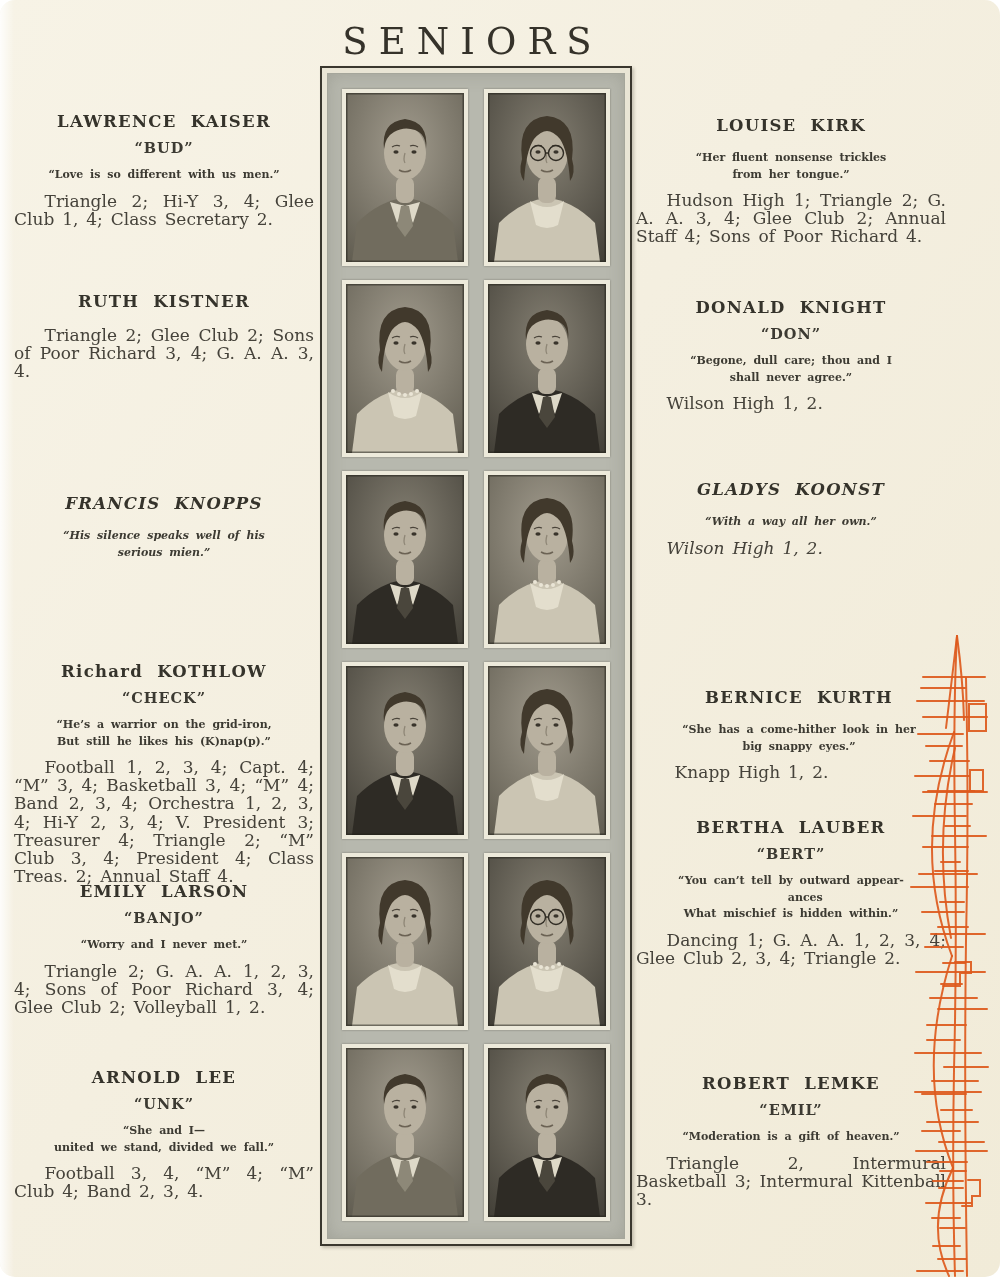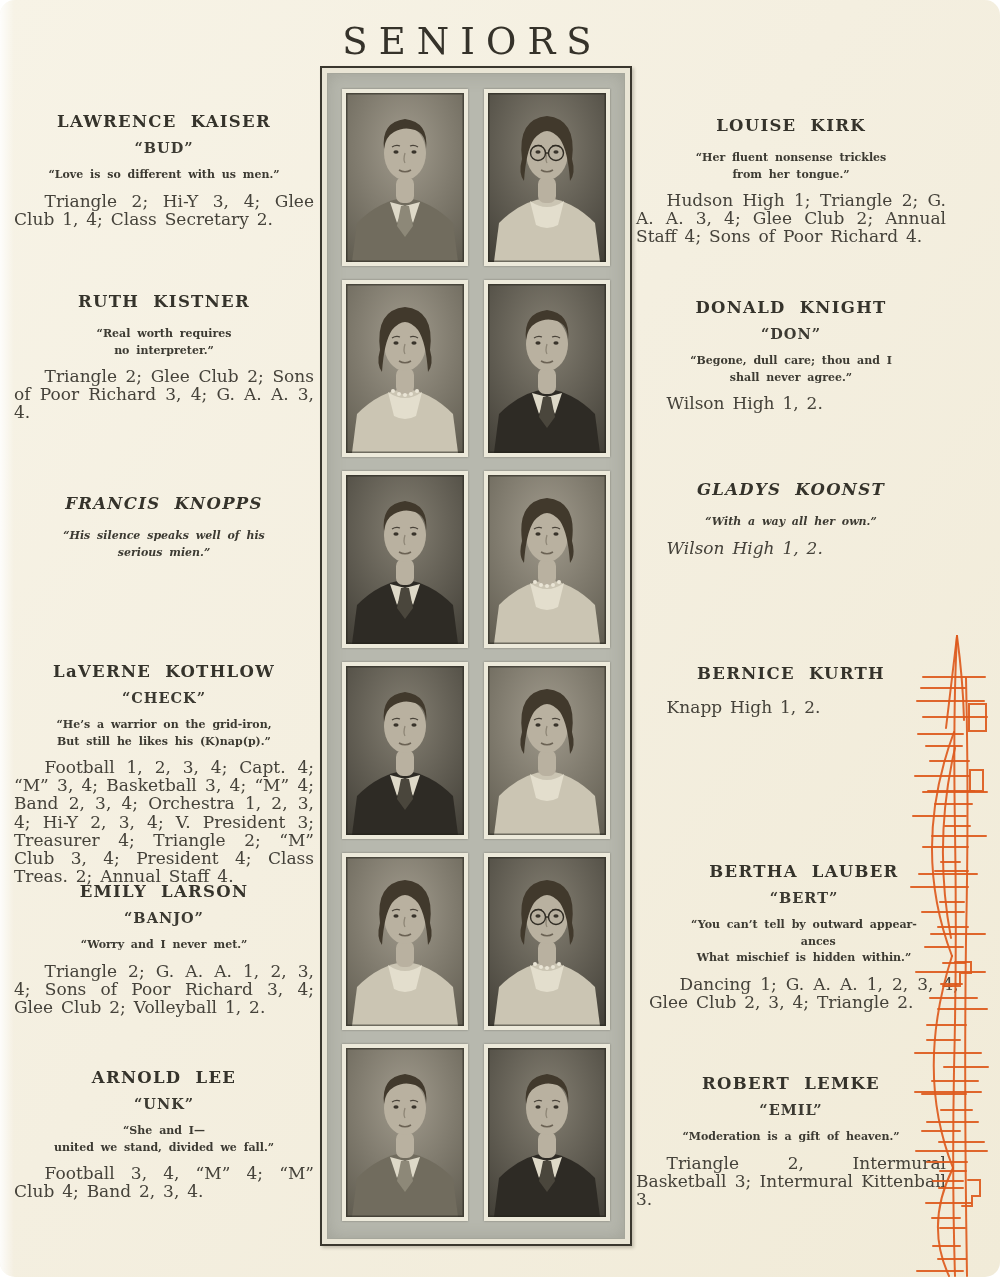--- a/index.html
+++ b/index.html
@@ -383,35 +383,31 @@
       <div class="entry" style="top: 112px;">
         <div class="s-name">LAWRENCE KAISER</div>
         <div class="s-nick">“BUD”</div>
         <div class="s-quote">
           <div>“Love is so different with us men.”</div>
         </div>
         <div class="s-acts">Triangle 2; Hi-Y 3, 4; Glee Club 1, 4; Class Secretary 2.</div>
       </div>
       <div class="entry" style="top: 292px;">
         <div class="s-name no-nick">RUTH KISTNER</div>
-        <div class="s-quote">
-          <div>“Real worth requires</div>
-          <div>no interpreter.”</div>
-        </div>
         <div class="s-acts">Triangle 2; Glee Club 2; Sons of Poor Richard 3, 4; G. A. A. 3, 4.</div>
       </div>
       <div class="entry" style="top: 494px; font-style: italic;">
         <div class="s-name no-nick">FRANCIS KNOPPS</div>
         <div class="s-quote">
           <div>“His silence speaks well of his</div>
           <div>serious mien.”</div>
         </div>
       </div>
       <div class="entry" style="top: 662px;">
-        <div class="s-name">LaVERNE KOTHLOW</div>
+        <div class="s-name">Richard KOTHLOW</div>
         <div class="s-nick">“CHECK”</div>
         <div class="s-quote">
           <div>“He’s a warrior on the grid-iron,</div>
           <div>But still he likes his (K)nap(p).”</div>
         </div>
         <div class="s-acts">Football 1, 2, 3, 4; Capt. 4; “M” 3, 4; Basketball 3, 4; “M” 4; Band 2, 3, 4; Orchestra 1, 2, 3, 4; Hi-Y 2, 3, 4; V. President 3; Treasurer 4; Triangle 2; “M” Club 3, 4; President 4; Class Treas. 2; Annual Staff 4.</div>
       </div>
       <div class="entry" style="top: 882px;">
         <div class="s-name">EMILY LARSON</div>
         <div class="s-nick">“BANJO”</div>
@@ -448,25 +444,29 @@
         </div>
         <div class="s-acts">Wilson High 1, 2.</div>
       </div>
       <div class="entry" style="top: 480px; font-style: italic;">
         <div class="s-name no-nick">GLADYS KOONST</div>
         <div class="s-quote">
           <div>“With a way all her own.”</div>
         </div>
         <div class="s-acts">Wilson High 1, 2.</div>
       </div>
-      <div class="entry" style="top: 664px;">
+      <div class="entry" style="top: 688px; margin-left: 8px;">
         <div class="s-name no-nick">BERNICE KURTH</div>
+        <div class="s-quote">
+          <div>“She has a come-hither look in her</div>
+          <div>big snappy eyes.”</div>
+        </div>
         <div class="s-acts">Knapp High 1, 2.</div>
       </div>
-      <div class="entry" style="top: 862px; padding-left: 13px;">
+      <div class="entry" style="top: 818px;">
         <div class="s-name">BERTHA LAUBER</div>
         <div class="s-nick">“BERT”</div>
         <div class="s-quote">
           <div>“You can’t tell by outward appear-</div>
           <div class="runover">ances</div>
           <div>What mischief is hidden within.”</div>
         </div>
         <div class="s-acts">Dancing 1; G. A. A. 1, 2, 3, 4; Glee Club 2, 3, 4; Triangle 2.</div>
       </div>
       <div class="entry" style="top: 1074px;">

